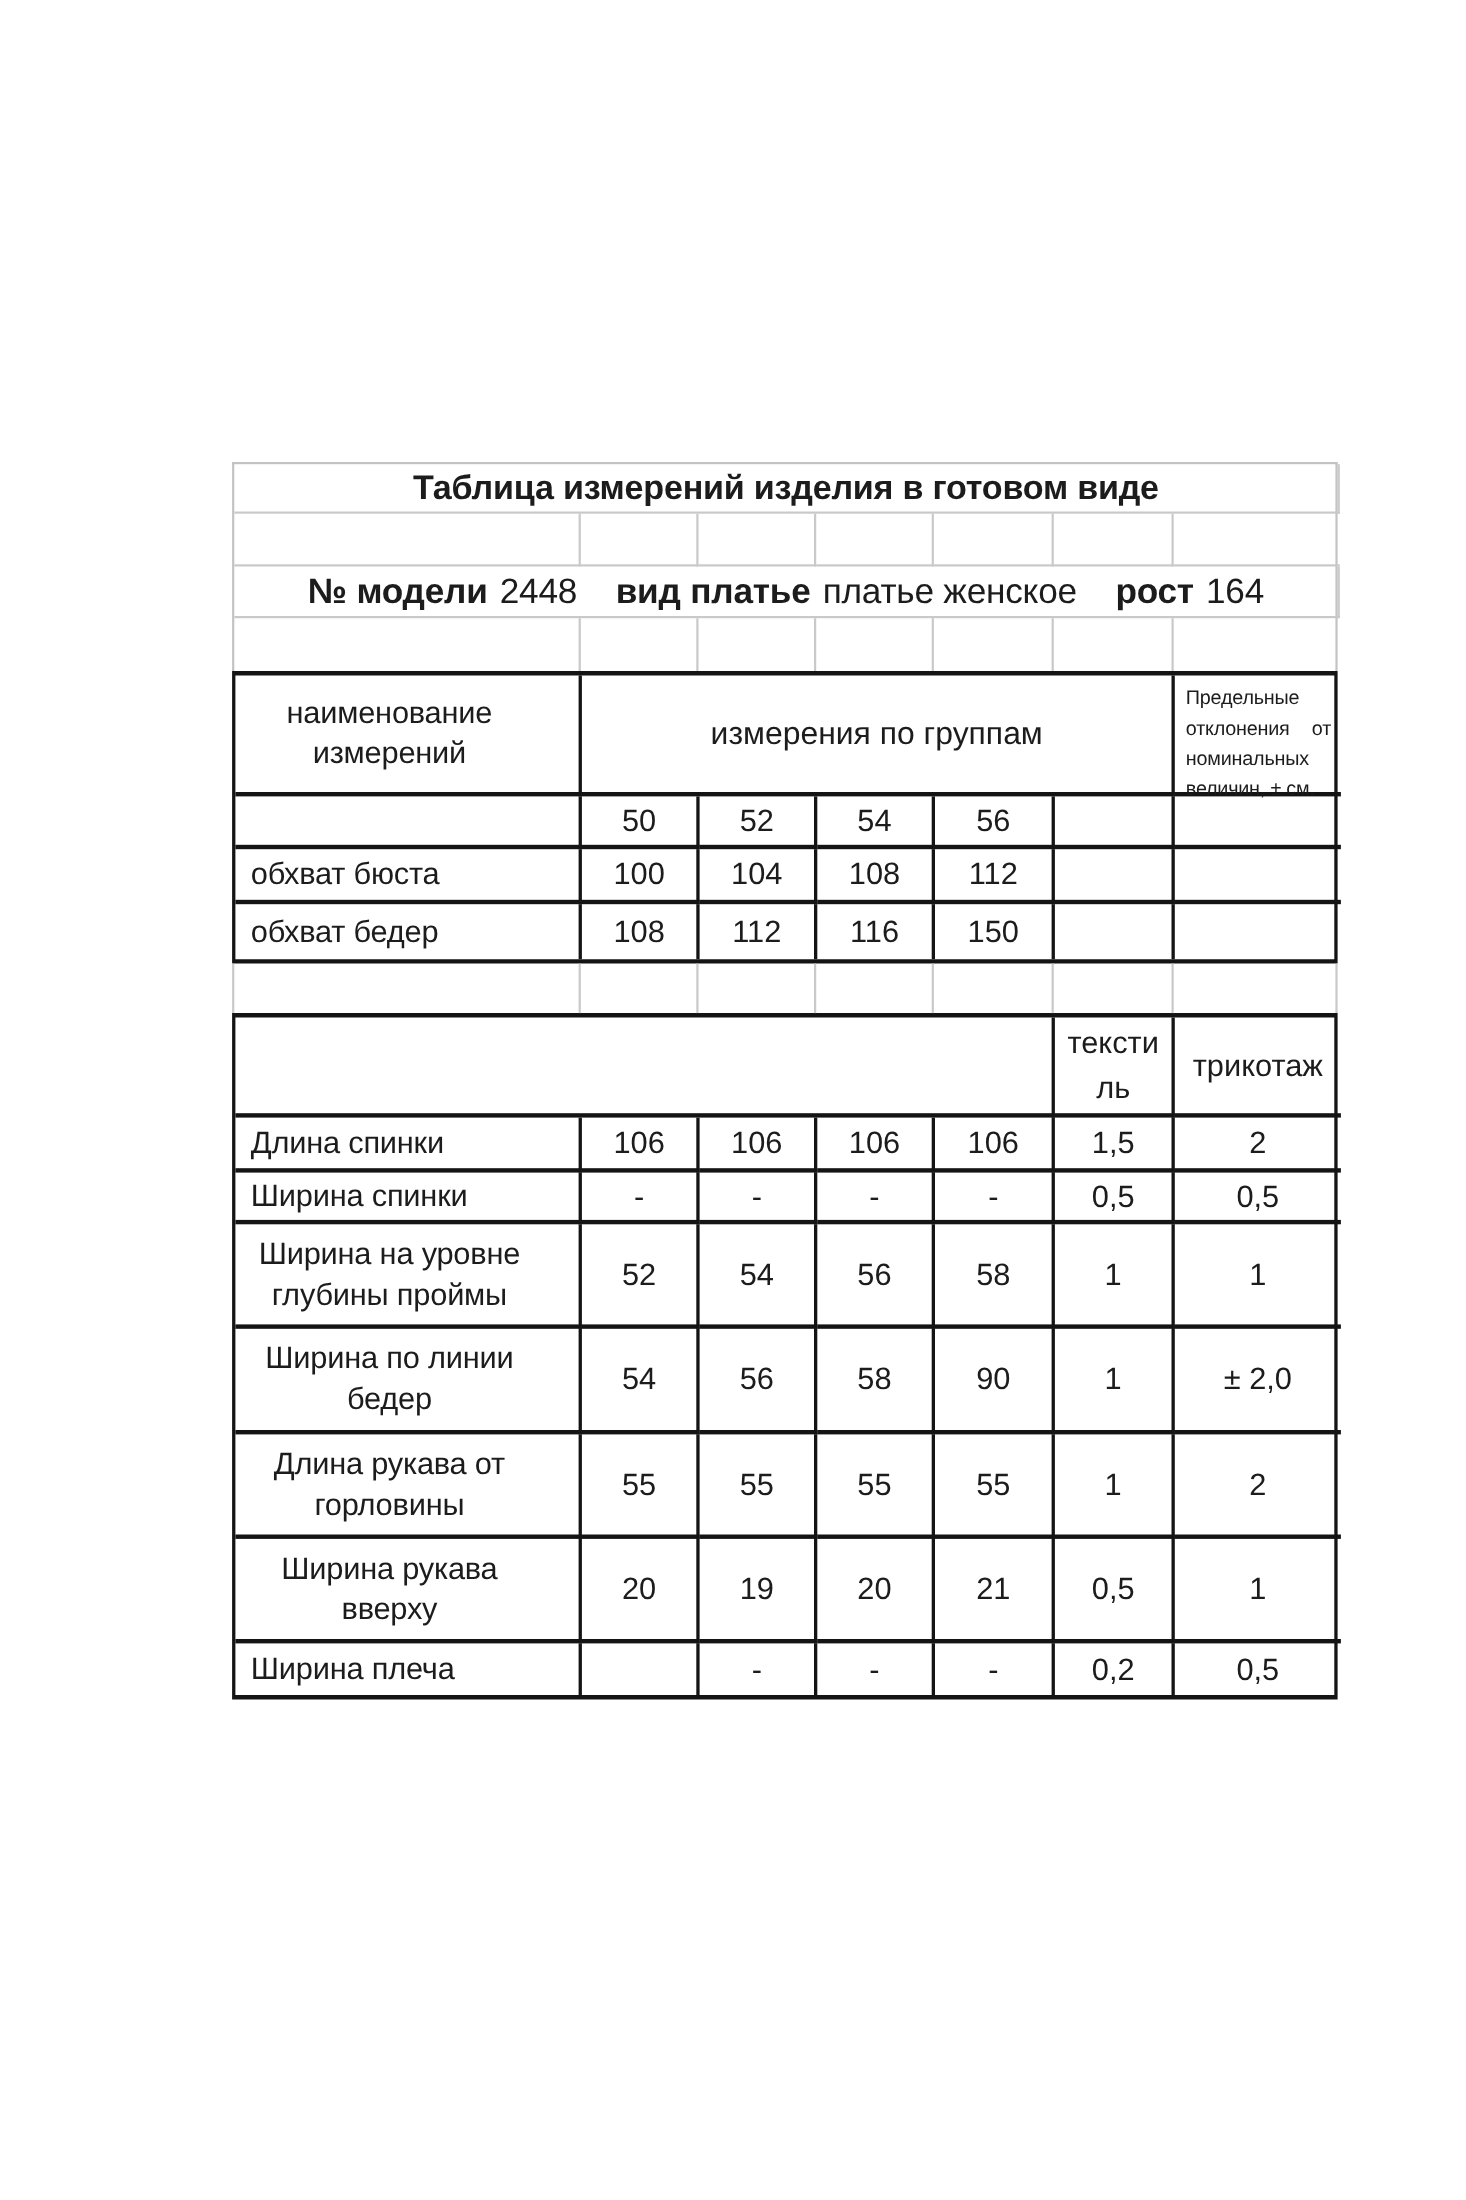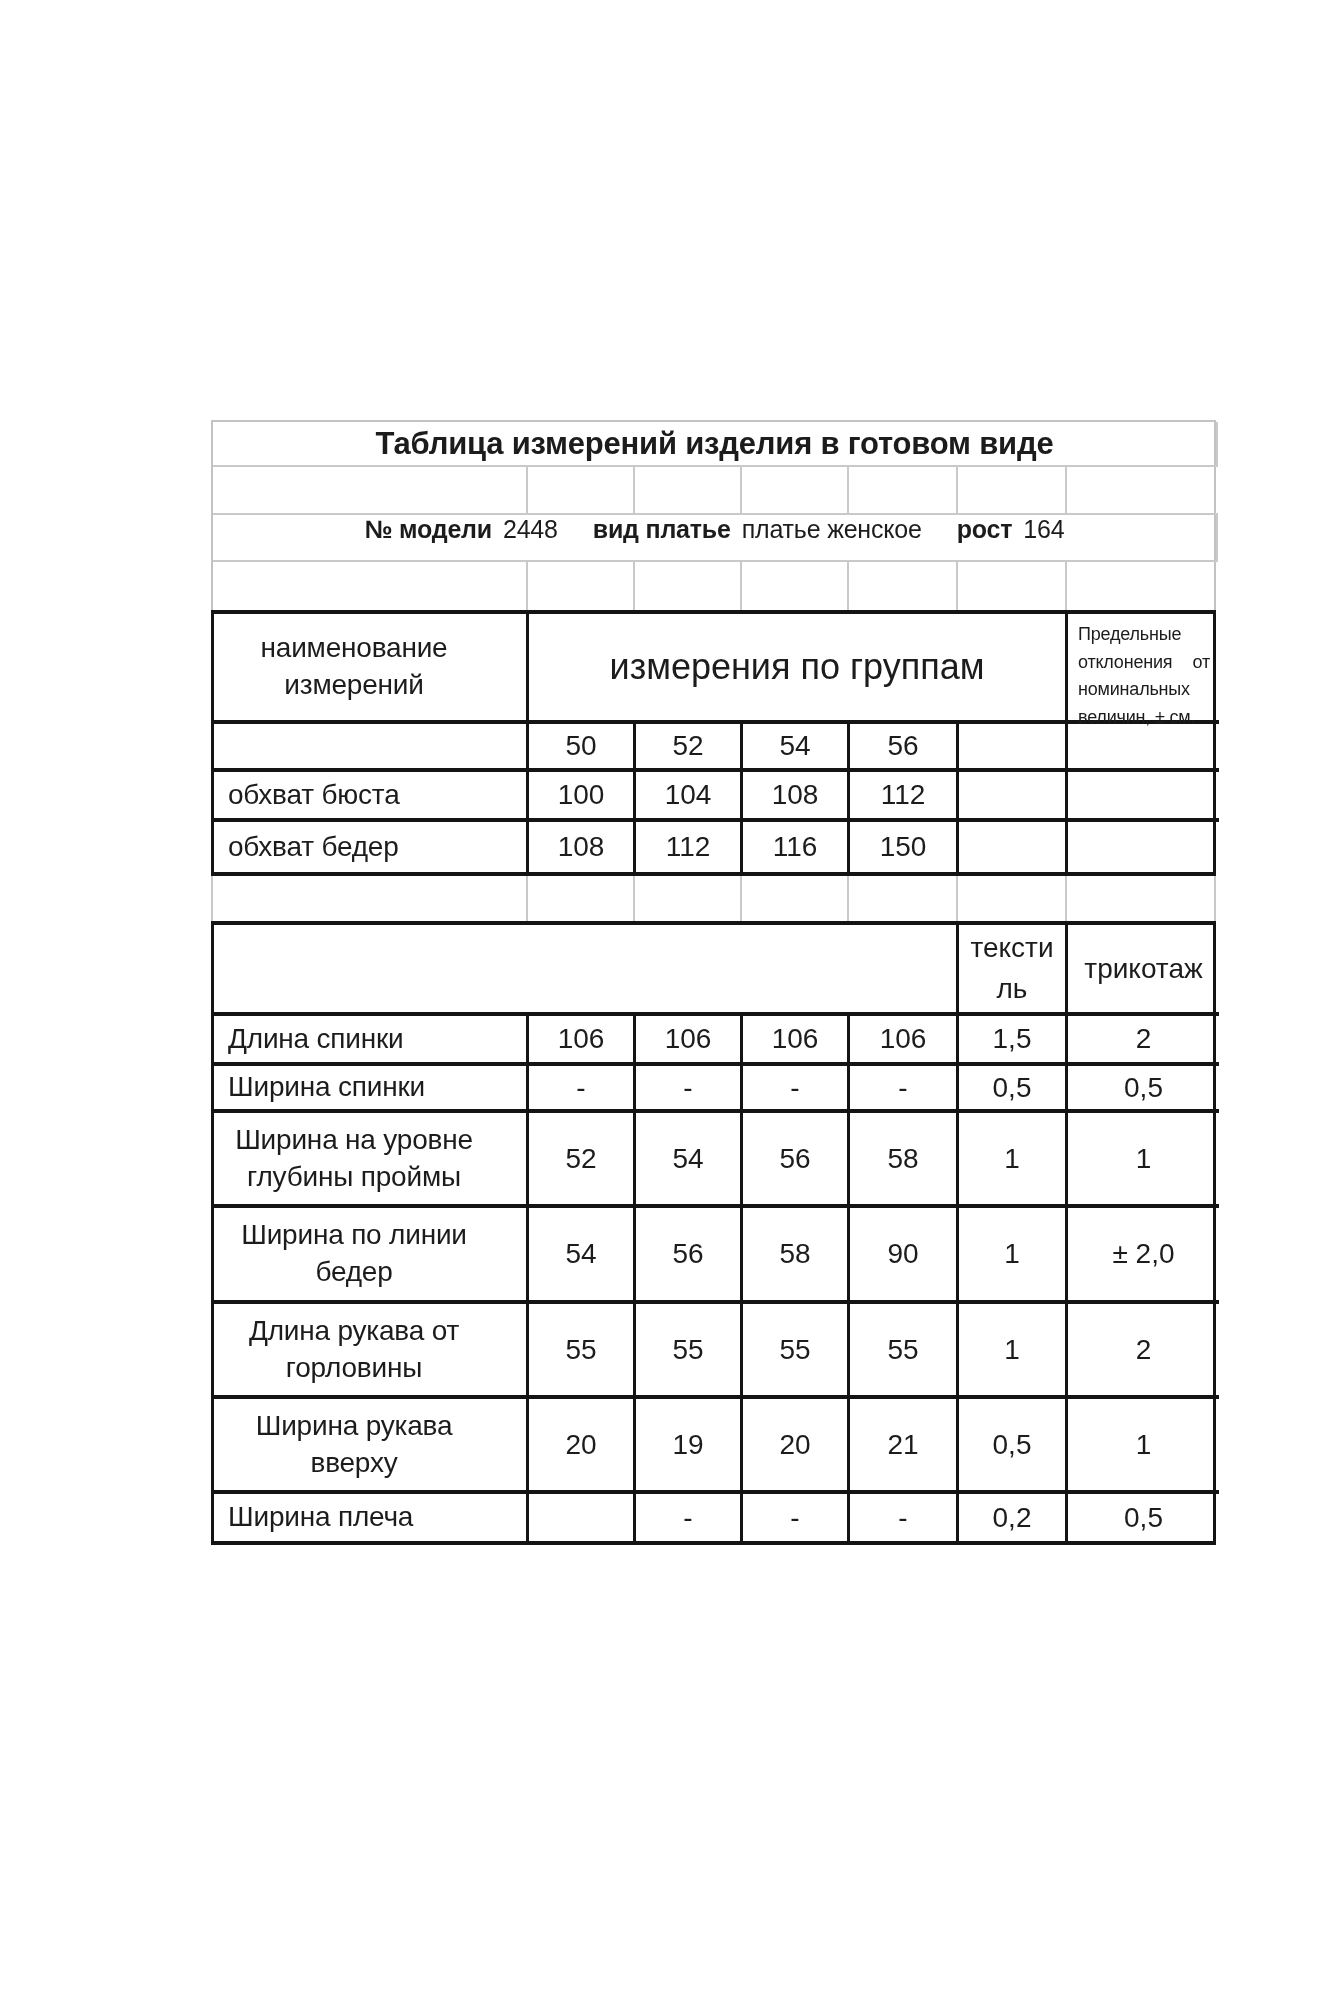--- a/index.html
+++ b/index.html
@@ -46,22 +46,23 @@
   .title-cell {
     display: flex;
     align-items: center;
     justify-content: center;
     font-size: 31px;
     font-weight: bold;
     letter-spacing: -0.2px;
   }
   .model-cell {
     display: flex;
+    align-items: center;
     justify-content: center;
-    font-size: 25px;
+    font-size: 32px;
     letter-spacing: -0.2px;
   }
   .model-cell .seg { margin-right: 11px; white-space: nowrap; }
   .model-cell .seg.grp { margin-left: 24px; }
   .model-cell .seg:last-child { margin-right: 0; }
   .bold { font-weight: bold; }
 
   
   .black-table {
     border: 3px solid #141414;
@@ -85,21 +86,21 @@
 
   .label-cell {
     justify-content: flex-start;
     text-align: center;
     padding: 0 46px 0 14px;
     line-height: 1.32;
     letter-spacing: -0.2px;
   }
   .num-cell { padding: 0 2px; }
 
-  .groups-cell { font-size: 36px; }
+  .groups-cell { font-size: 29px; }
 
   .tolerance-cell {
     display: block;
     font-size: 18px;
     line-height: 1.53;
     padding: 7px 9px 4px 10px;
     text-align: justify;
     letter-spacing: -0.2px;
   }
 

